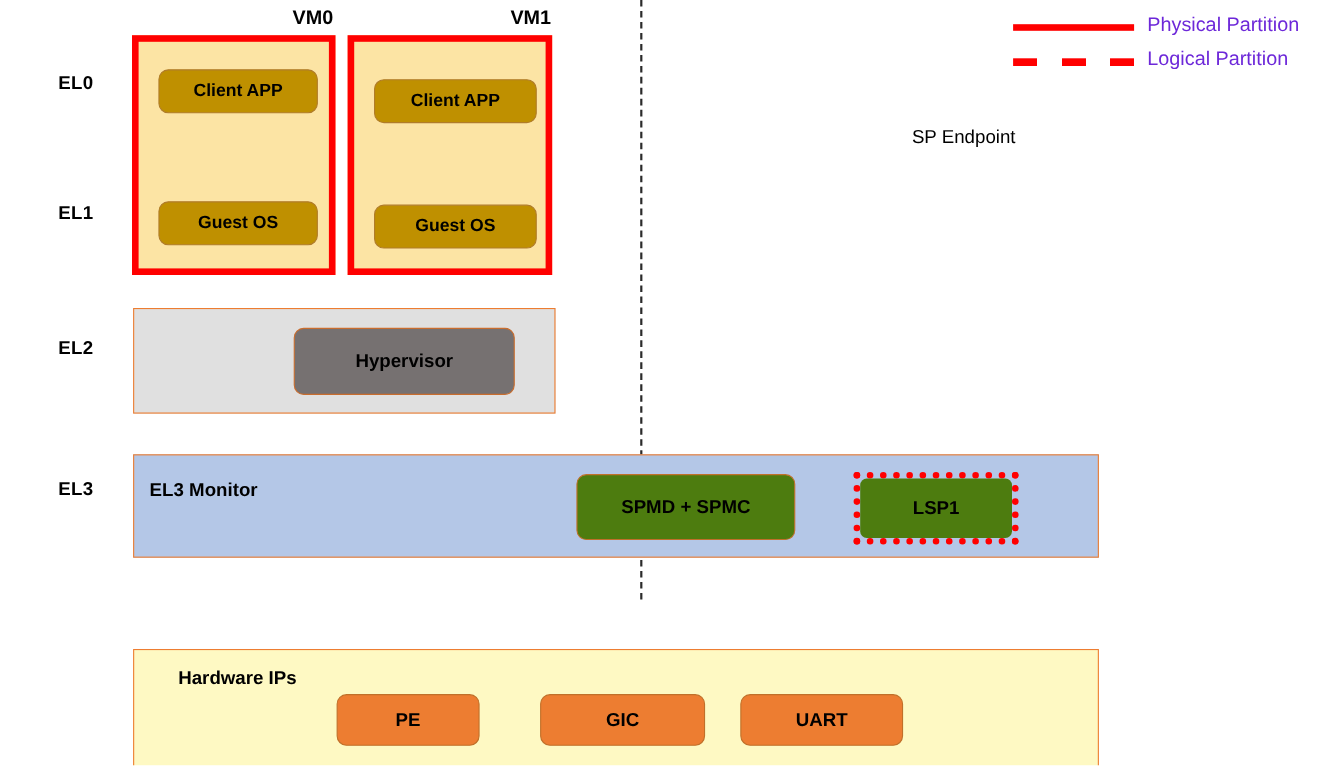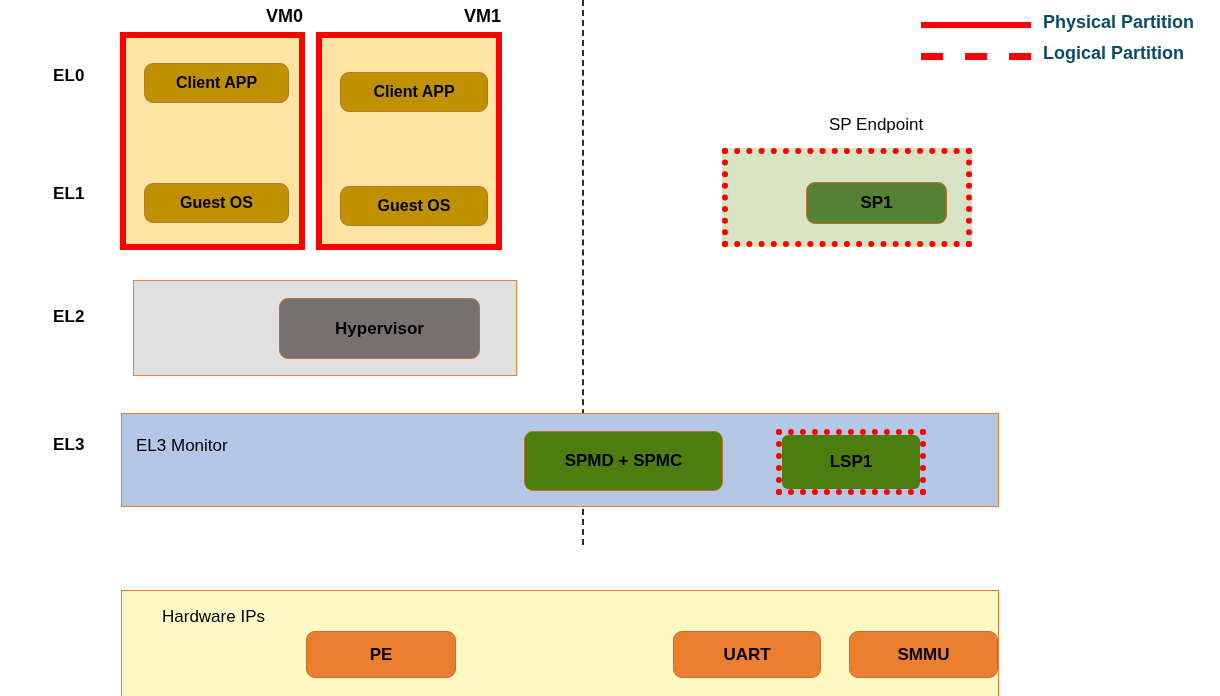--- a/index.html
+++ b/index.html
@@ -84,21 +84,21 @@
   
   .band {
     box-sizing: border-box;
     border: 1px solid #ED7D31;
   }
   .band-gray  { background: #E0E0E0; }
   .band-blue  { background: #B4C7E7; }
   .band-peach { background: #fef9c3; margin-top: 40px; }
   .band-title {
     font-size: 17px;
-    font-weight: normal;
+    font-weight: bold;
     color: #000000;
     white-space: nowrap;
   }
 
   
   .logical {
     box-sizing: border-box;
     border: 6px dotted #FF0000;
   }
   .sp-endpoint-bg {
@@ -125,22 +125,22 @@
   .legend-line-dashed {
     height: 7px;
     background: repeating-linear-gradient(
       to right,
       #FF0000 0px, #FF0000 22px,
       rgba(0,0,0,0) 22px, rgba(0,0,0,0) 44px
     );
   }
   .legend-text {
     font-size: 18px;
-    font-weight: bold;
-    color: #0c4a6e;
+    font-weight: normal;
+    color: #6d28d9;
     white-space: nowrap;
     text-align: center;
   }
 </style>
 </head>
 <body>
 
 <div id="canvas">
 
   <div class="abs" style="left:921px; top:12px; width:290px; height:58px;">
@@ -163,36 +163,33 @@
     <div class="abs node node-gold" style="left:18px; top:145px; width:145px; height:40px;">Guest OS</div>
   </div>
 
   <div class="abs vm-title" style="left:378px; top:6px; width:123px;">VM1</div>
   <div class="abs vm-box" style="left:316px; top:32px; width:186px; height:218px;">
     <div class="abs node node-gold" style="left:18px; top:34px; width:148px; height:40px;">Client APP</div>
     <div class="abs node node-gold" style="left:18px; top:148px; width:148px; height:40px;">Guest OS</div>
   </div>
 
   <div class="abs sp-title" style="left:829px; top:115px;">SP Endpoint</div>
-  <div class="abs logical sp-endpoint-bg" style="left:722px; top:148px; width:250px; height:99px;">
-    <div class="abs node node-green" style="left:78px; top:28px; width:141px; height:42px;">SP1</div>
-  </div>
 
-  <div class="abs band band-gray" style="left:133px; top:280px; width:384px; height:96px;">
+  <div class="abs band band-gray" style="left:121px; top:280px; width:384px; height:96px;">
     <div class="abs node node-gray" style="left:145px; top:17px; width:201px; height:61px;">Hypervisor</div>
   </div>
 
   <div class="abs band band-blue" style="left:121px; top:413px; width:878px; height:94px;">
     <div class="abs band-title" style="left:14px; top:22px;">EL3 Monitor</div>
     <div class="abs node node-blue" style="left:402px; top:17px; width:199px; height:60px;">SPMD + SPMC</div>
     <div class="abs logical" style="left:654px; top:15px; width:150px; height:66px;">
       <div class="node node-blue" style="width:100%; height:100%; border:none; border-radius:6px;">LSP1</div>
     </div>
   </div>
 
   <div class="abs band band-peach" style="left:121px; top:550px; width:878px; height:116px;">
     <div class="abs band-title" style="left:40px; top:16px;">Hardware IPs</div>
-    <div class="abs node node-orange" style="left:184px; top:40px; width:150px; height:47px;">PE</div>
+    <div class="abs node node-orange" style="left:184px; top:40px; width:130px; height:47px;">PE</div>
+    <div class="abs node node-orange" style="left:369px; top:40px; width:150px; height:47px;">GIC</div>
     <div class="abs node node-orange" style="left:551px; top:40px; width:148px; height:47px;text-align:center;">UART</div>
-    <div class="abs node node-orange" style="left:727px; top:40px; width:149px; height:47px;">SMMU</div>
   </div>
 
 </div>
 
 </body></html>

